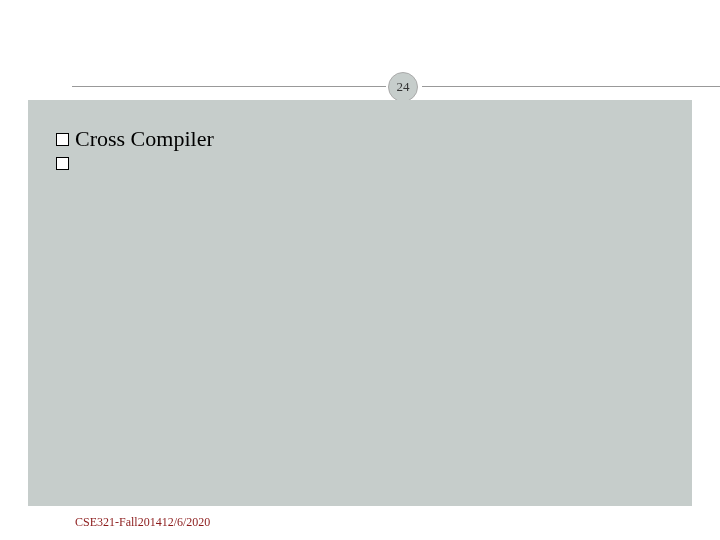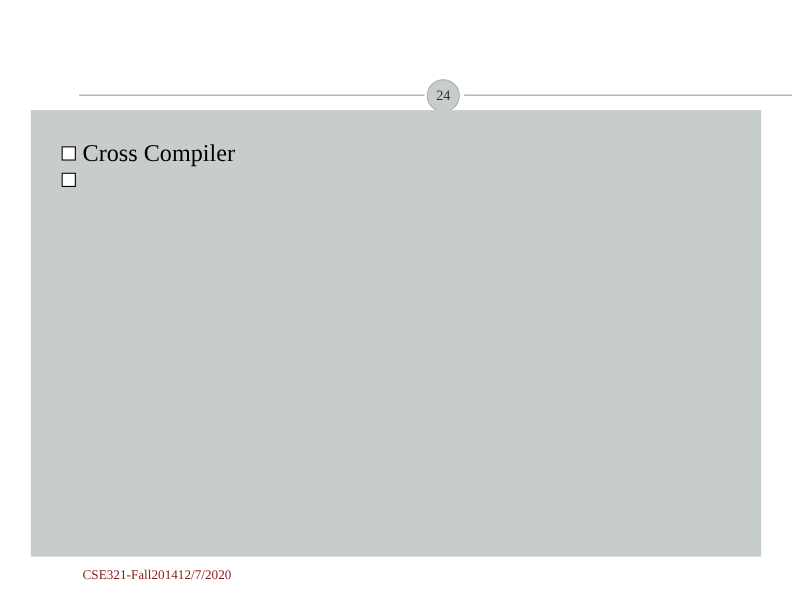--- a/index.html
+++ b/index.html
@@ -133,16 +133,16 @@
         <span>Cross Compiler</span>
       </div>
       <div class="item">
         <span class="box-bullet"></span>
       </div>
     </div>
   </div>
 
   <div class="footer">
     <span>CSE321-Fall2014</span>
-    <span>12/7/2020</span>
+    <span>12/6/2020</span>
   </div>
 
 </div>
 
 </body></html>

